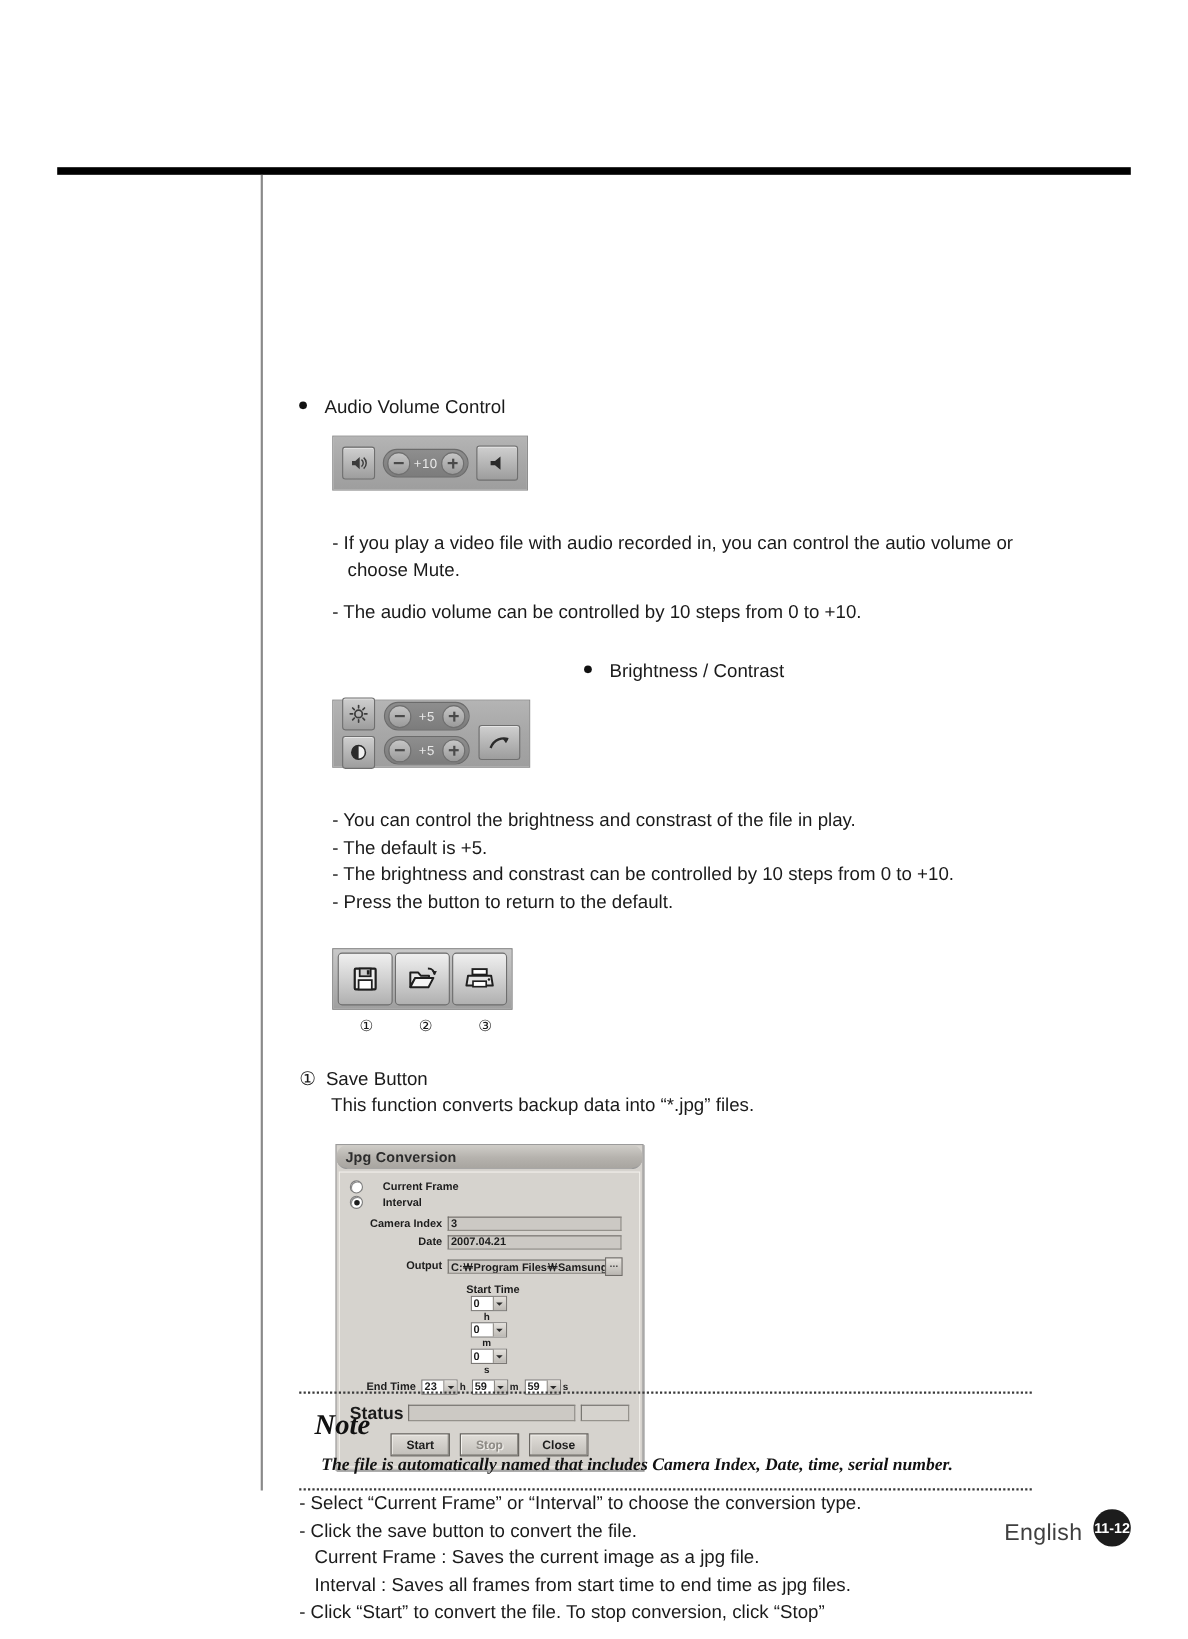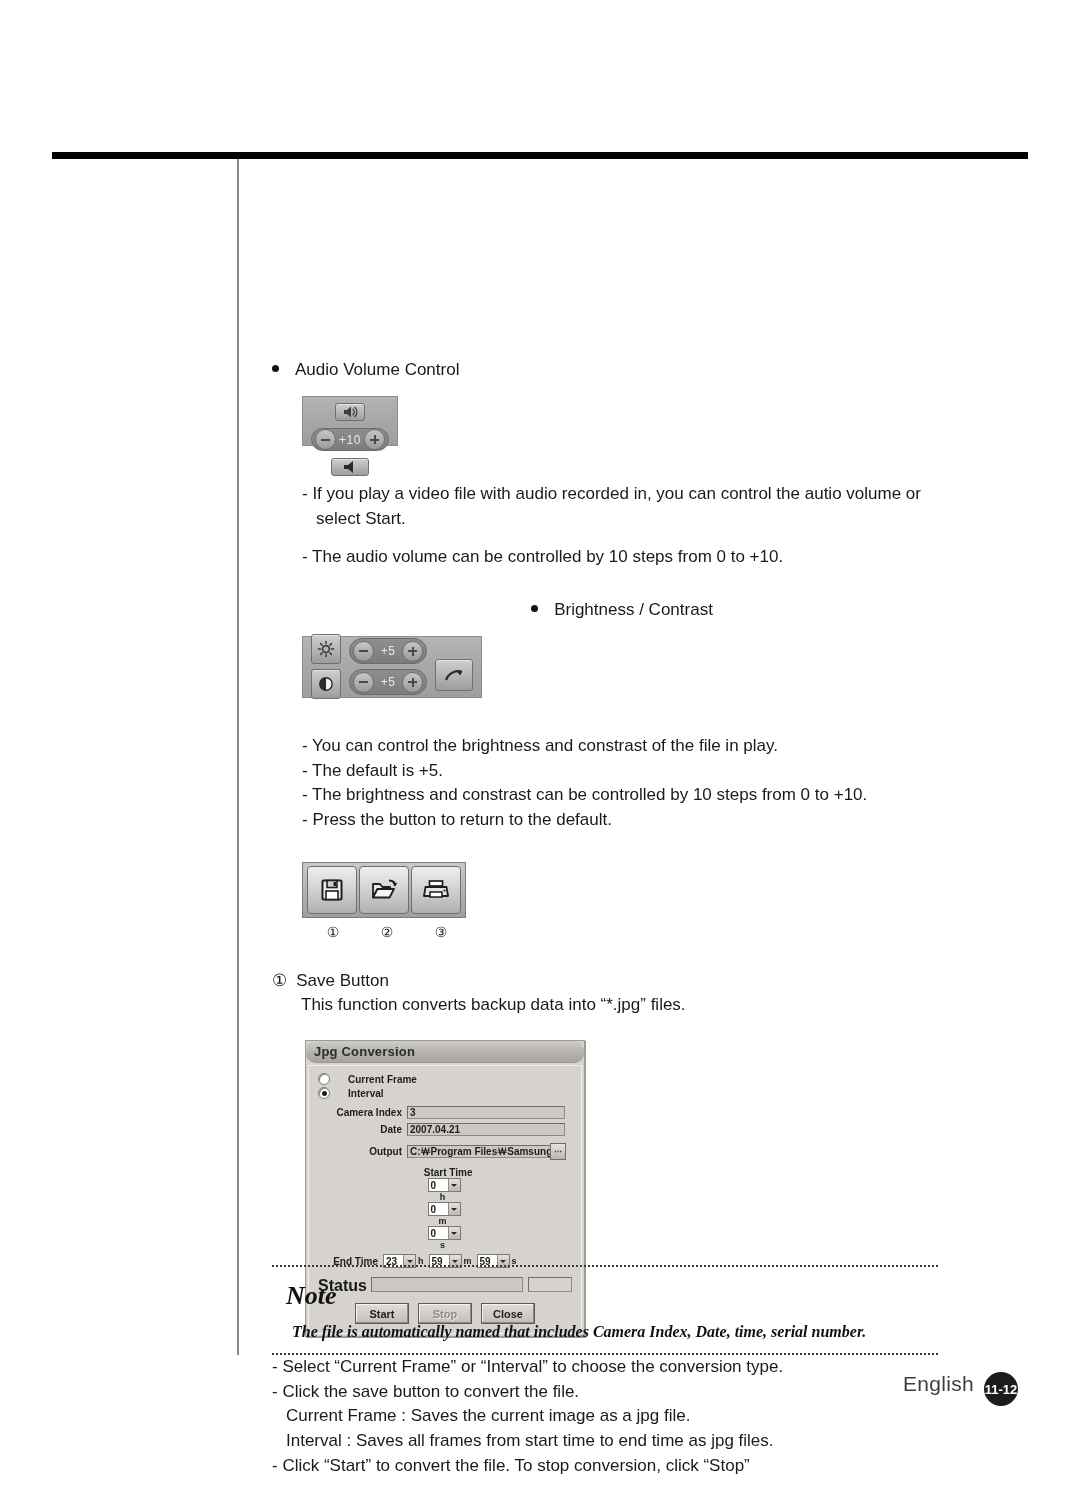--- a/index.html
+++ b/index.html
@@ -78,21 +78,21 @@
 
   
   .widget {
     background: linear-gradient(180deg,#b4b4b4 0%, #a7a7a7 50%, #9e9e9e 100%);
     border: 1px solid #8e8e8e;
     display: inline-flex;
     align-items: center;
     padding: 6px 8px;
     box-sizing: border-box;
   }
-  .vol-widget { gap: 7px; height: 50px; flex-direction: column; }
+  .vol-widget { gap: 7px; height: 50px; }
 
   .sq-btn {
     width: 28px;
     height: 28px;
     background: linear-gradient(180deg,#cfcfcf,#9d9d9d);
     border: 1px solid #6f6f6f;
     border-radius: 3px;
     display: flex;
     align-items: center;
     justify-content: center;
@@ -365,24 +365,24 @@
     font-style: italic;
     font-weight: bold;
     font-size: 16px;
     margin: 0 0 12px 20px;
     color: #111;
   }
 
   
   .footer {
     position: absolute;
-    right: 62px;
+    right: 52px;
     top: 1372px;
     display: flex;
-    align-items: flex-start;
+    align-items: flex-end;
     gap: 10px;
   }
   .footer-lang {
     font-size: 21px;
     color: #3f3f3f;
     letter-spacing: 0.3px;
   }
   .page-badge {
     width: 34px;
     height: 34px;
@@ -433,21 +433,21 @@
 
       <div class="sq-btn big">
         <svg width="20" height="16" viewBox="0 0 20 16">
           <path d="M4 6 H8 L13 2 V14 L8 10 H4 Z" fill="#2b2b2b"></path>
         </svg>
       </div>
     </div>
 
     <div class="para-block">
       <div class="para para-line">- If you play a video file with audio recorded in, you can control the autio volume or</div>
-      <div class="para para-line indent-1">select Start.</div>
+      <div class="para para-line indent-1">choose Mute.</div>
       <div class="para para-line" style="margin-top:14px;">- The audio volume can be controlled by 10 steps from 0 to +10.</div>
     </div>
   </div>
 
   <div class="bullet-head" style="margin-top:30px;justify-content:center;">
     <span class="bullet-dot"></span>
     <span>Brightness / Contrast</span>
   </div>
 
   <div style="padding-left:30px;">

